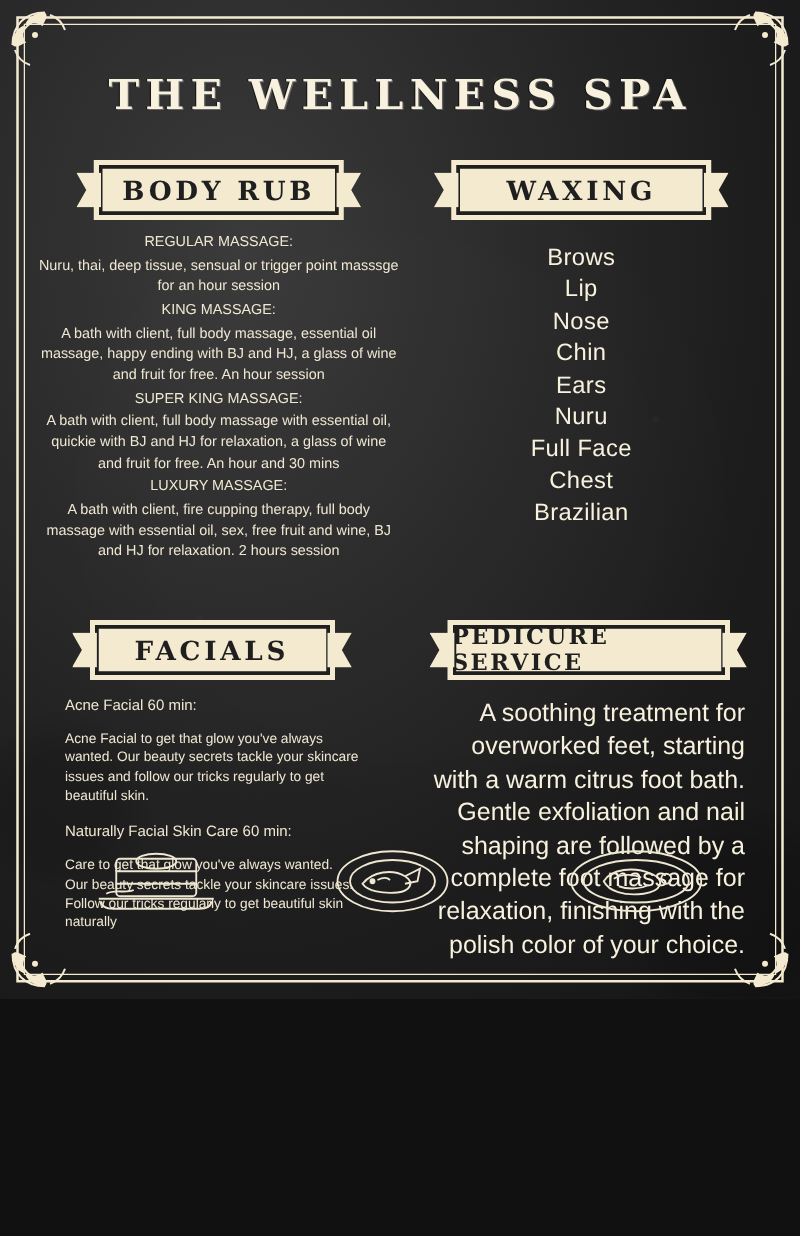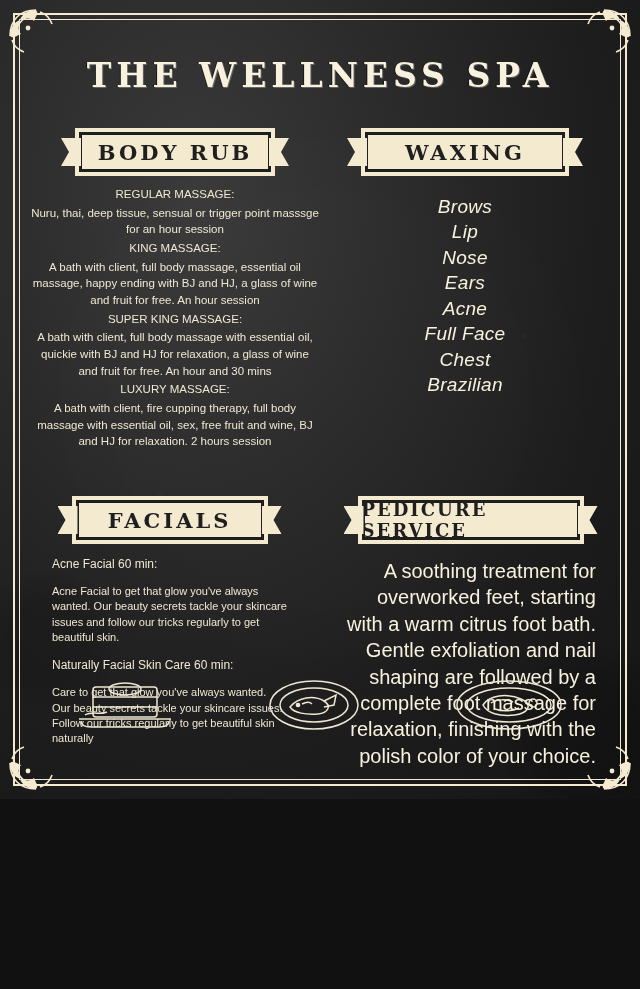--- a/index.html
+++ b/index.html
@@ -133,21 +133,20 @@
   }
   .body-copy p { margin: 0 0 2px; }
 
   .waxing-list {
     margin-top: 22px;
     text-align: center;
     color: #f7f1de;
     font-size: 19px;
     line-height: 1.34;
     letter-spacing: .3px;
-    font-style: italic;
   }
   .waxing-list div { white-space: nowrap; }
 
   .lower {
     display: flex;
     gap: 22px;
     margin-top: 48px;
   }
 
   .facial-block {
@@ -258,22 +257,23 @@
           <p>A bath with client, fire cupping therapy, full body massage with essential oil, sex, free fruit and wine, BJ and HJ for relaxation. 2 hours session</p>
         </div>
       </div>
 
       <div class="col">
         <div class="banner" style="width: 200px;">WAXING</div>
         <div class="waxing-list">
           <div>Brows</div>
           <div>Lip</div>
           <div>Nose</div>
+          <div>Chin</div>
           <div>Ears</div>
-          <div>Acne</div>
+          <div>Nuru</div>
           <div>Full Face</div>
           <div>Chest</div>
           <div>Brazilian</div>
         </div>
       </div>
 
     </div>
 
     <div class="lower">
 

